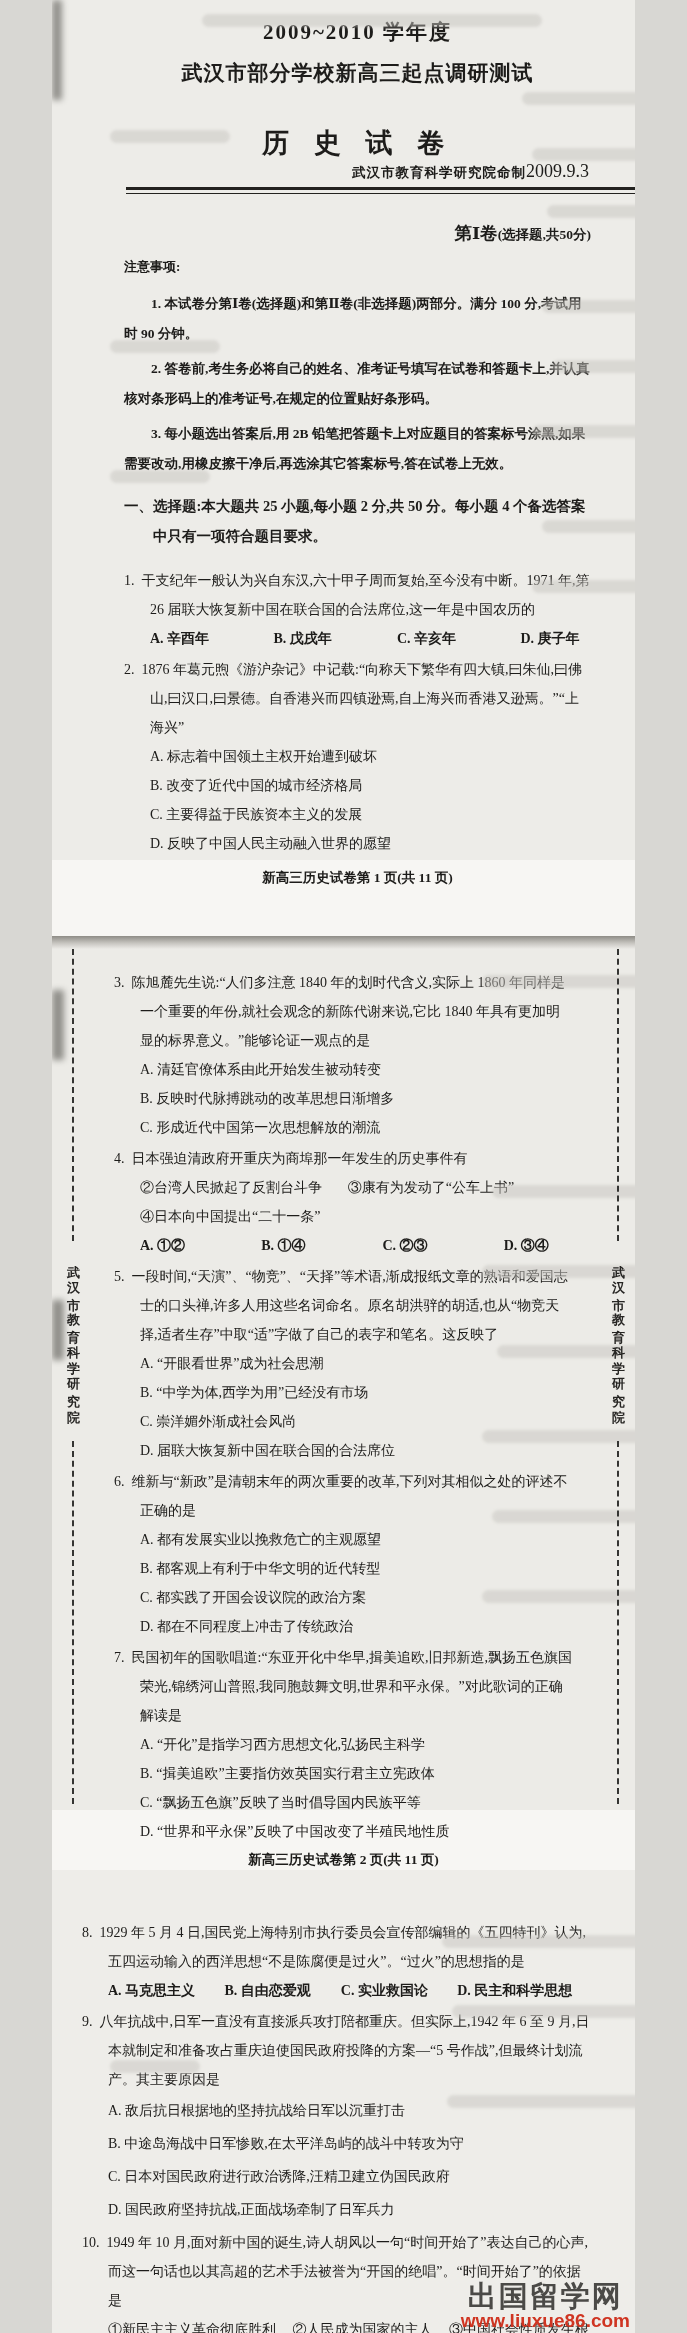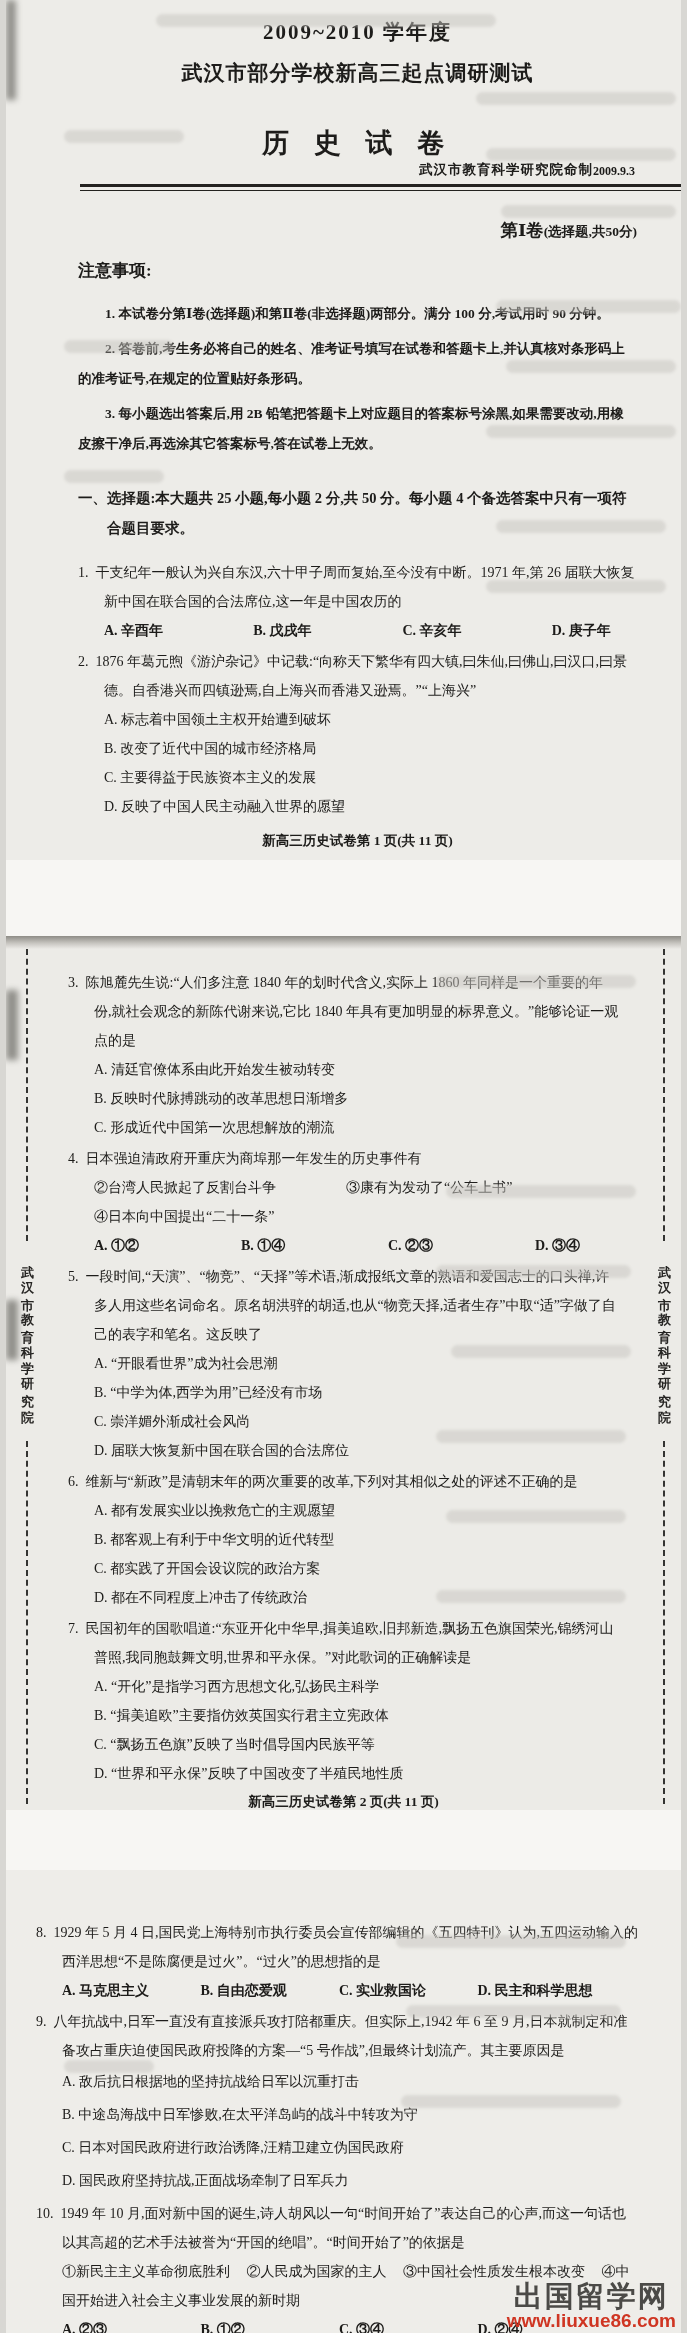--- a/index.html
+++ b/index.html
@@ -1,18 +1,18 @@
 <!DOCTYPE html>
 <html lang="zh"><head>
 <meta charset="utf-8">
 <title>历史试卷</title>
 <style>
   html,body { margin:0; padding:0; background:#d8d7d3; }
   .scan {
-    position:relative; width:675px; height:2333px; margin:0 auto;
+    position:relative; width:583px; height:2333px; margin:0 auto;
     font-family:"Liberation Serif","DejaVu Serif",serif;
     color:#1d1c1a; overflow:hidden;
     background:
       linear-gradient(180deg,
         #edece8 0px, #edece8 860px,
         #f7f6f3 860px, #f7f6f3 936px,
         #ecebe7 936px, #ecebe7 1810px,
         #f7f6f3 1810px, #f7f6f3 1870px,
         #eeede9 1870px, #eeede9 2333px);
   }
@@ -30,30 +30,30 @@
   .gap2  { height:60px; }
   .page3 { height:463px; padding:46px 42px 0 30px; }
 
   
   .t1 { text-align:center; font-size:21px; font-weight:bold; letter-spacing:2px; margin:0; }
   .t2 { text-align:center; font-size:21px; font-weight:bold; letter-spacing:1px; margin:13px 0 0 0; }
   .t3 { text-align:center; font-size:27px; font-weight:bold; letter-spacing:9px; margin:38px 0 0 0; }
   .issuer-row { display:flex; justify-content:flex-end; align-items:flex-end;
        font-size:13.5px; font-weight:600; }
   .issuer { letter-spacing:1px; }
-  .exam-date { font-size:12px; font-weight:700; padding-right:2px; }
+  .exam-date { font-size:18px; font-weight:400; padding-right:2px; }
   .double-rule { margin:5px -44px 0 2px; height:3px;
        border-top:3px solid #23221f; border-bottom:1px solid #23221f; }
   .part-heading { text-align:right; margin-top:27px; }
   .part-main { font-size:17.5px; font-weight:bold; }
   .part-sub  { font-size:13.5px; font-weight:bold; }
-  .notes-title { font-size:17px; font-weight:bold; }
+  .notes-title { font-size:13px; font-weight:bold; }
   .note { font-size:13.5px; font-weight:600; line-height:30px; margin:5px 0 0 0;
        text-indent:2em; }
-  .sec-heading { font-size:14.5px; font-weight:bold; line-height:30px; margin-top:24px;
+  .sec-heading { font-size:14.5px; font-weight:bold; line-height:30px; margin-top:12px;
        padding-left:2em; text-indent:-2em; }
 
   
   .q { font-size:14px; line-height:29px; font-weight:500; margin-top:2px; }
   .stem { margin:0; padding-left:26px; text-indent:-26px; }
   .qnum { margin-right:7px; }
   .opt-line { padding-left:26px; }
   .opts-inline { display:flex; padding-left:26px;font-weight:bold; }
   .opts-inline span { flex:0 0 28%; }
   .opts-inline span:last-child { flex:1 1 auto; }

